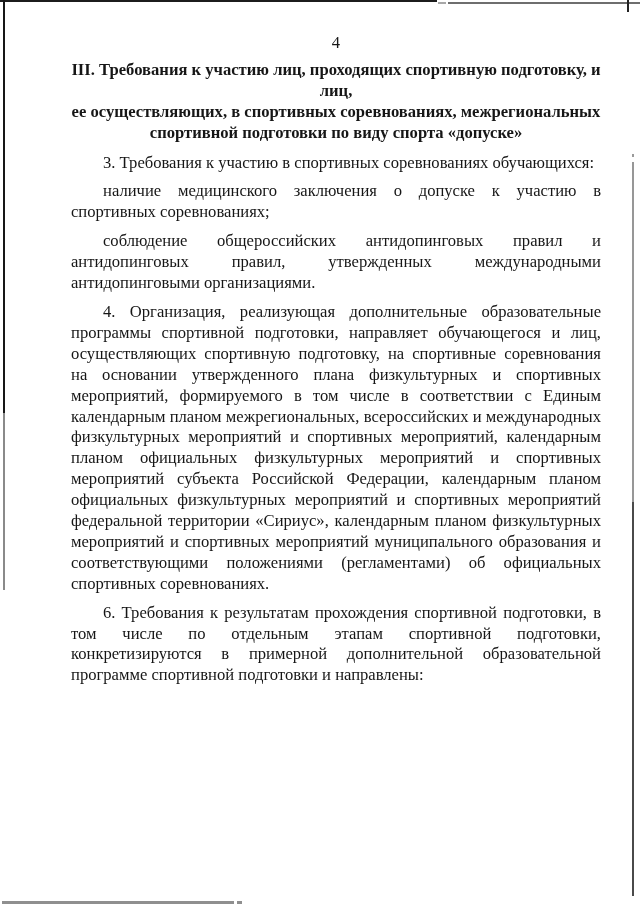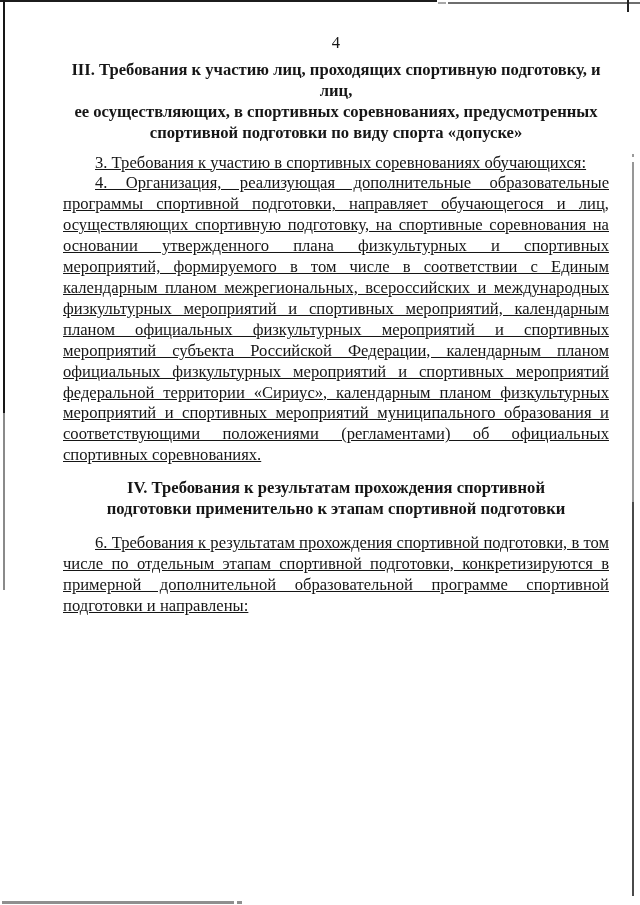--- a/index.html
+++ b/index.html
@@ -27,24 +27,23 @@
     margin: 0 0 6px 0;
   }
   .heading {
     font-weight: bold;
     text-align: center;
     font-family: Liberation Serif, serif;
   }
   .heading-iii { margin: 0 0 9px 0; }
   .heading-iv  { margin: 12px 0 13px 0; }
   .content p {
-    margin: 0;
+    margin: 8px;
     text-indent: 32px;
     text-align: justify;
-    text-decoration: underline;
   }
   
   .artifact { position: absolute; }
   .top-line-left   { left: 0;     top: 0;     width: 437px; height: 2px;  background: #1c1c1c; }
   .top-dots        { left: 438px; top: 2px;   width: 8px;   height: 2px;  background: #a8a8a8; }
   .top-line-right  { left: 448px; top: 2px;   width: 192px; height: 2px;  background: #6e6e6e; }
   .topright-tick   { left: 627px; top: 0;     width: 2px;   height: 12px; background: #222222; }
   .left-line-dark  { left: 3px;   top: 0;     width: 2px;   height: 413px; background: #161616; }
   .left-line-gray  { left: 3px;   top: 413px; width: 2px;   height: 177px; background: #8a8a8a; }
   .right-dot       { left: 632px; top: 154px; width: 2px;   height: 3px;  background: #9a9a9a; }
@@ -69,28 +68,26 @@
   <div class="artifact right-line-bot"></div>
   <div class="artifact bottom-bar"></div>
   <div class="artifact bottom-bar-end"></div>
 
   <div class="content">
 
     <div class="page-number">4</div>
 
     <div class="heading heading-iii">
       <div>III. Требования к участию лиц, проходящих спортивную подготовку, и лиц,</div>
-      <div>ее осуществляющих, в спортивных соревнованиях, предусмотренных</div>
+      <div>ее осуществляющих, в спортивных соревнованиях, межрегиональных</div>
       <div>спортивной подготовки по виду спорта «допуске»</div>
     </div>
 
     <p>3. Требования к участию в спортивных соревнованиях обучающихся:</p>
+    <p>наличие медицинского заключения о допуске к участию в спортивных соревнованиях;</p>
+    <p>соблюдение общероссийских антидопинговых правил и антидопинговых правил, утвержденных международными антидопинговыми организациями.</p>
     <p>4. Организация, реализующая дополнительные образовательные программы спортивной подготовки, направляет обучающегося и лиц, осуществляющих спортивную подготовку, на спортивные соревнования на основании утвержденного плана физкультурных и спортивных мероприятий, формируемого в том числе в соответствии с Единым календарным планом межрегиональных, всероссийских и международных физкультурных мероприятий и спортивных мероприятий, календарным планом официальных физкультурных мероприятий и спортивных мероприятий субъекта Российской Федерации, календарным планом официальных физкультурных мероприятий и спортивных мероприятий федеральной территории «Сириус», календарным планом физкультурных мероприятий и спортивных мероприятий муниципального образования и соответствующими положениями (регламентами) об официальных спортивных соревнованиях.</p>
 
-    <div class="heading heading-iv">
-      <div>IV. Требования к результатам прохождения спортивной</div>
-      <div>подготовки применительно к этапам спортивной подготовки</div>
-    </div>
 
     <p>6. Требования к результатам прохождения спортивной подготовки, в том числе по отдельным этапам спортивной подготовки, конкретизируются в примерной дополнительной образовательной программе спортивной подготовки и направлены:</p>
 
   </div>
 </div>
 
 </body></html>

